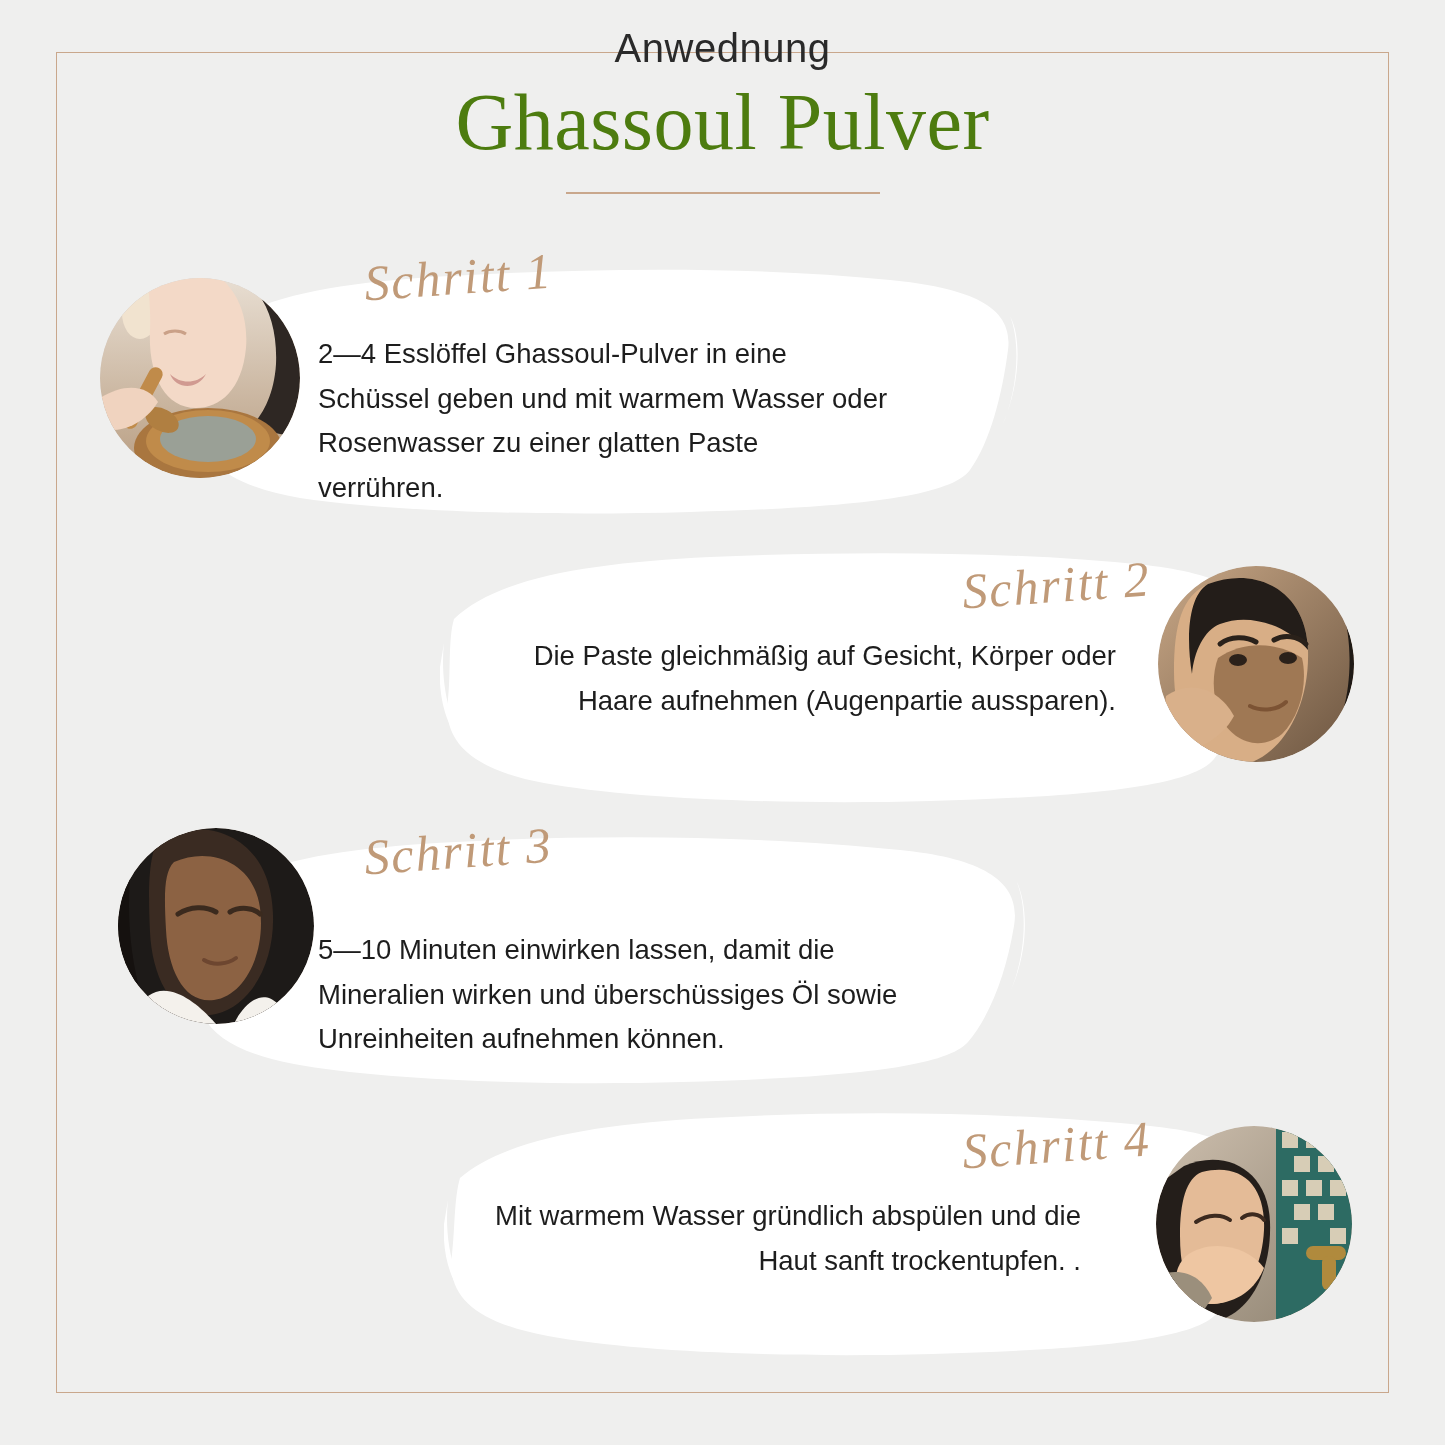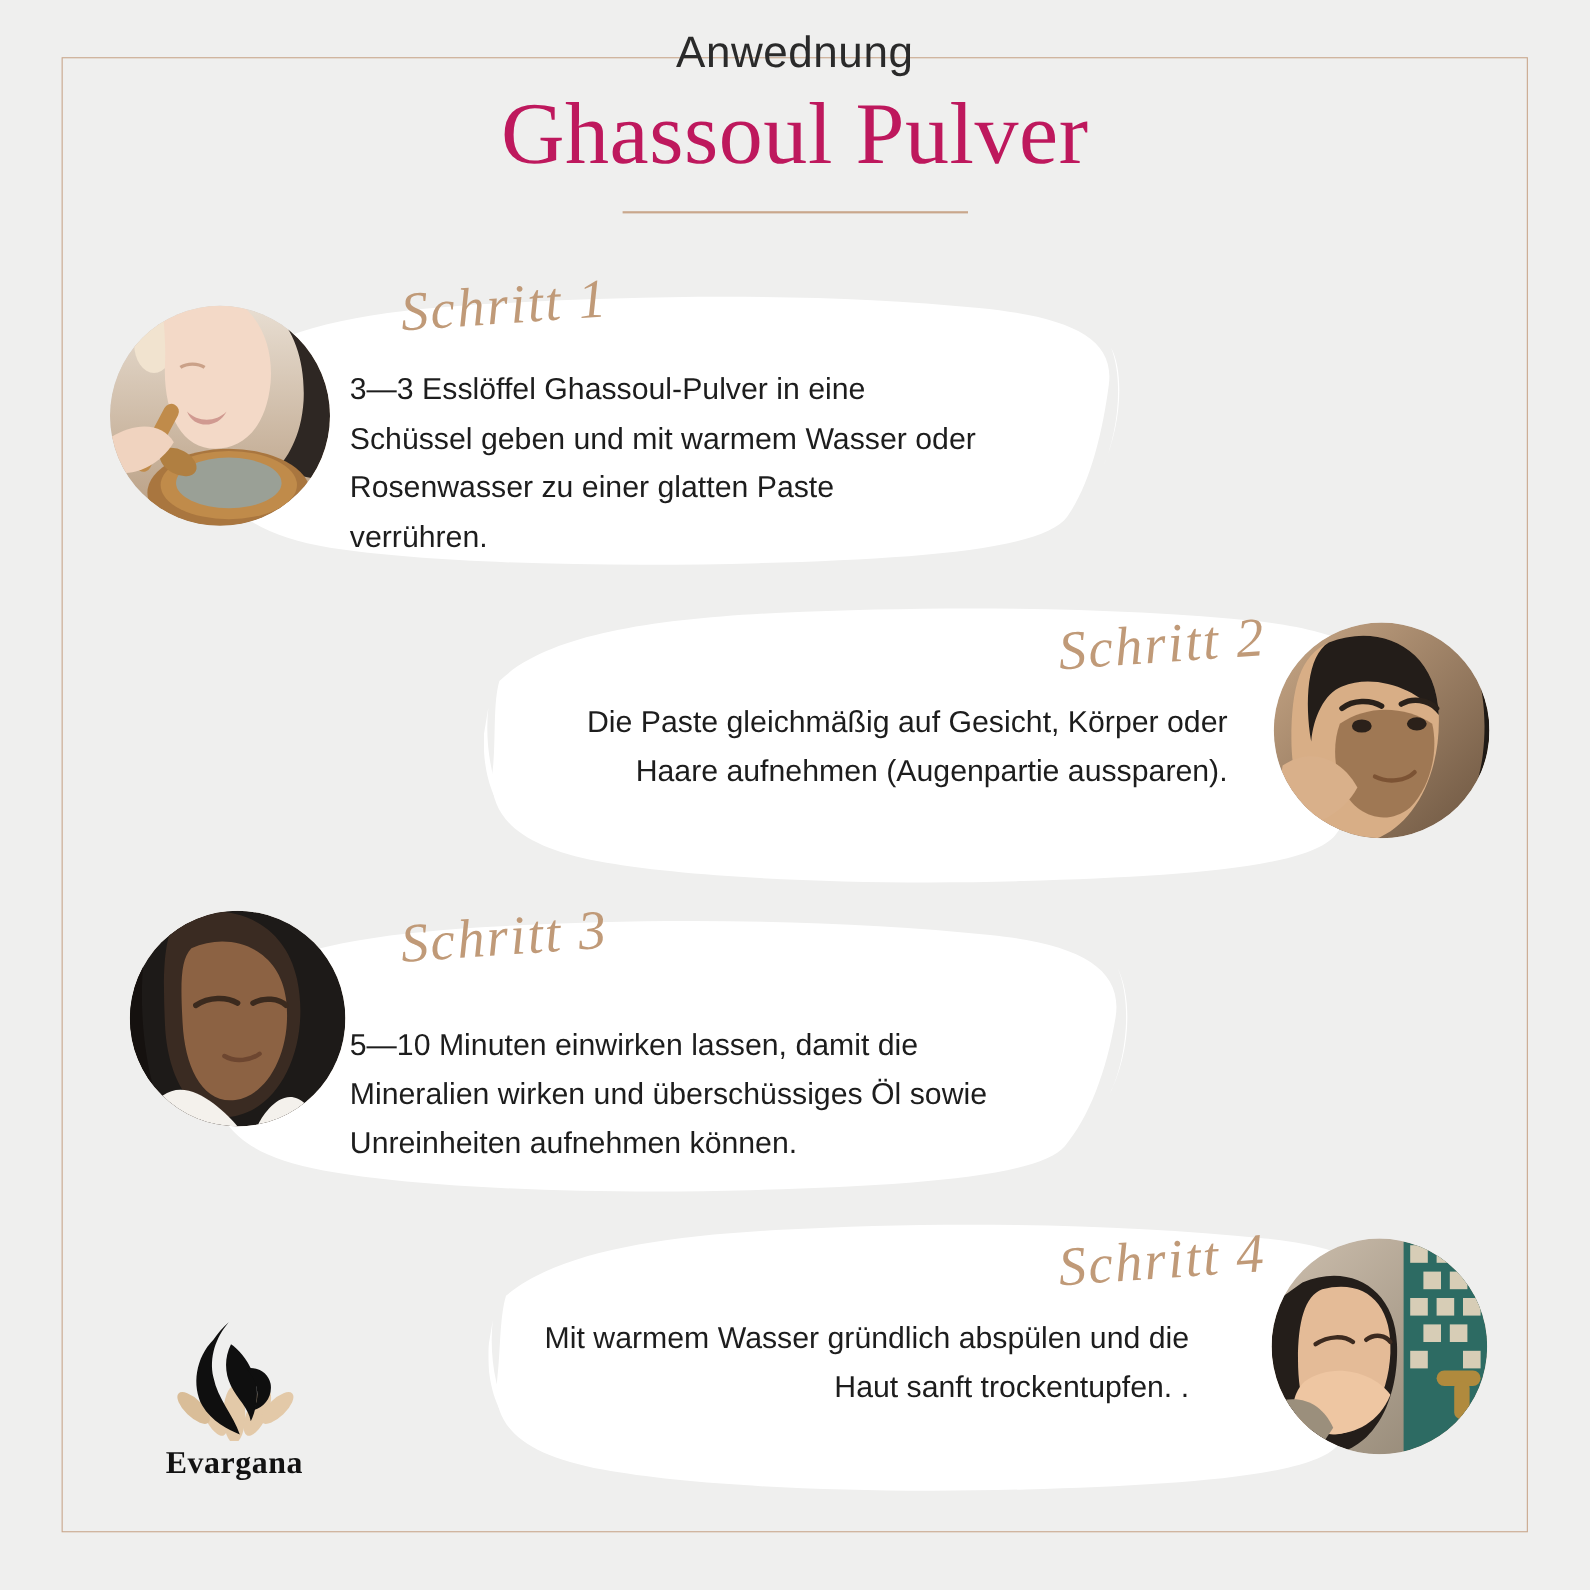--- a/index.html
+++ b/index.html
@@ -44,21 +44,21 @@
   .kicker {
     font-size: 40px;
     color: #2a2a2a;
     letter-spacing: 0.5px;
     font-family: "Liberation Sans", sans-serif;
     font-weight: 400;
   }
   .title {
     font-family: "Liberation Serif", serif;
     font-size: 80px;
-    color: #be185d;
+    color: #4d7c0f;
     letter-spacing: 0.5px;
     margin-top: 6px;
     font-weight: 400;
   }
   .title-rule {
     width: 314px;
     height: 1.5px;
     background: #c9a78c;
     margin: 24px auto 0 auto;
   }
@@ -167,21 +167,21 @@
           <ellipse cx="108" cy="163" rx="62" ry="31" fill="#c08b4a"></ellipse>
           <ellipse cx="108" cy="161" rx="48" ry="23" fill="#9aa096"></ellipse>
           <rect x="36" y="86" width="14" height="68" rx="7" transform="rotate(28 43 120)" fill="#c08b4a"></rect>
           <ellipse cx="62" cy="142" rx="18" ry="11" transform="rotate(28 62 142)" fill="#b07f41"></ellipse>
           <path d="M0,120 C26,104 48,108 58,124 C42,150 14,156 0,150 Z" fill="#f0d3bf"></path>
         </g>
       </svg>
     </div>
 
     <div class="steplabel" style="left:364px;top:248px;">Schritt 1</div>
-    <div class="steptext align-left" style="left:318px;top:332px;width:570px;">3—3 Esslöffel Ghassoul-Pulver in eine Schüssel geben und mit warmem Wasser oder Rosenwasser zu einer glatten Paste verrühren.</div>
+    <div class="steptext align-left" style="left:318px;top:332px;width:570px;">2—4 Esslöffel Ghassoul-Pulver in eine Schüssel geben und mit warmem Wasser oder Rosenwasser zu einer glatten Paste verrühren.</div>
   </div>
 
   <div class="step">
     <svg width="830" height="280" viewBox="0 0 830 280" style="position:absolute;left:440px;top:533px;">
       <path d="M14,86 C58,44 150,30 270,24 C410,18 570,18 706,32 C786,42 826,62 818,108
                C810,156 796,198 774,226 C750,256 630,264 490,268 C350,272 190,266 104,250
                C34,237 2,210 8,166 C11,140 8,106 14,86 Z" fill="#ffffff"></path>
       <path d="M4,110 C0,146 8,190 28,214 C8,202 -2,166 0,134 Z" fill="#ffffff"></path>
       <path d="M820,64 C834,90 832,142 810,184 C828,152 834,96 820,64 Z" fill="#ffffff"></path>
     </svg>
@@ -297,35 +297,14 @@
           <path d="M30,130 C54,112 92,120 108,142 C92,182 44,186 26,166 C16,154 20,140 30,130 Z" fill="#eec6a2"></path>
           <path d="M0,150 C26,140 46,150 56,172 L40,196 L0,196 Z" fill="#9b8f7c"></path>
         </g>
       </svg>
     </div>
 
     <div class="steplabel" style="left:962px;top:1116px;">Schritt 4</div>
     <div class="steptext align-right" style="left:477px;top:1194px;width:604px;">Mit warmem Wasser gründlich abspülen und die Haut sanft trockentupfen. .</div>
   </div>
 
-  <div class="logo">
-    <div class="logo-mark">
-      <svg viewBox="0 0 150 110" width="150" height="110">
-        <g fill="#e3c9a8">
-          <ellipse cx="75" cy="86" rx="10" ry="26"></ellipse>
-          <ellipse cx="96" cy="84" rx="9" ry="23" transform="rotate(24 96 84)"></ellipse>
-          <ellipse cx="114" cy="80" rx="8" ry="19" transform="rotate(46 114 80)"></ellipse>
-          <ellipse cx="56" cy="84" rx="9" ry="23" transform="rotate(-24 56 84)"></ellipse>
-        </g>
-        <g fill="#d9bd98">
-          <ellipse cx="38" cy="80" rx="8" ry="19" transform="rotate(-46 38 80)"></ellipse>
-        </g>
-        <path d="M70,2 C58,16 52,34 56,52 C60,72 74,86 80,104 C70,100 54,92 46,78
-                 C36,60 40,34 56,18 C60,12 65,6 70,2 Z" fill="#0f0f0f"></path>
-        <path d="M72,22 C66,34 66,48 72,60 C78,72 88,80 90,92 C96,80 98,62 92,48
-                 C86,34 78,26 72,22 Z" fill="#0f0f0f"></path>
-        <path d="M86,44 C96,42 106,48 108,58 C110,70 102,80 92,82 C98,72 98,58 86,44 Z" fill="#0f0f0f"></path>
-      </svg>
-    </div>
-    <div class="logo-name">Evargana</div>
-  </div>
 
 </div>
 
 </body></html>

